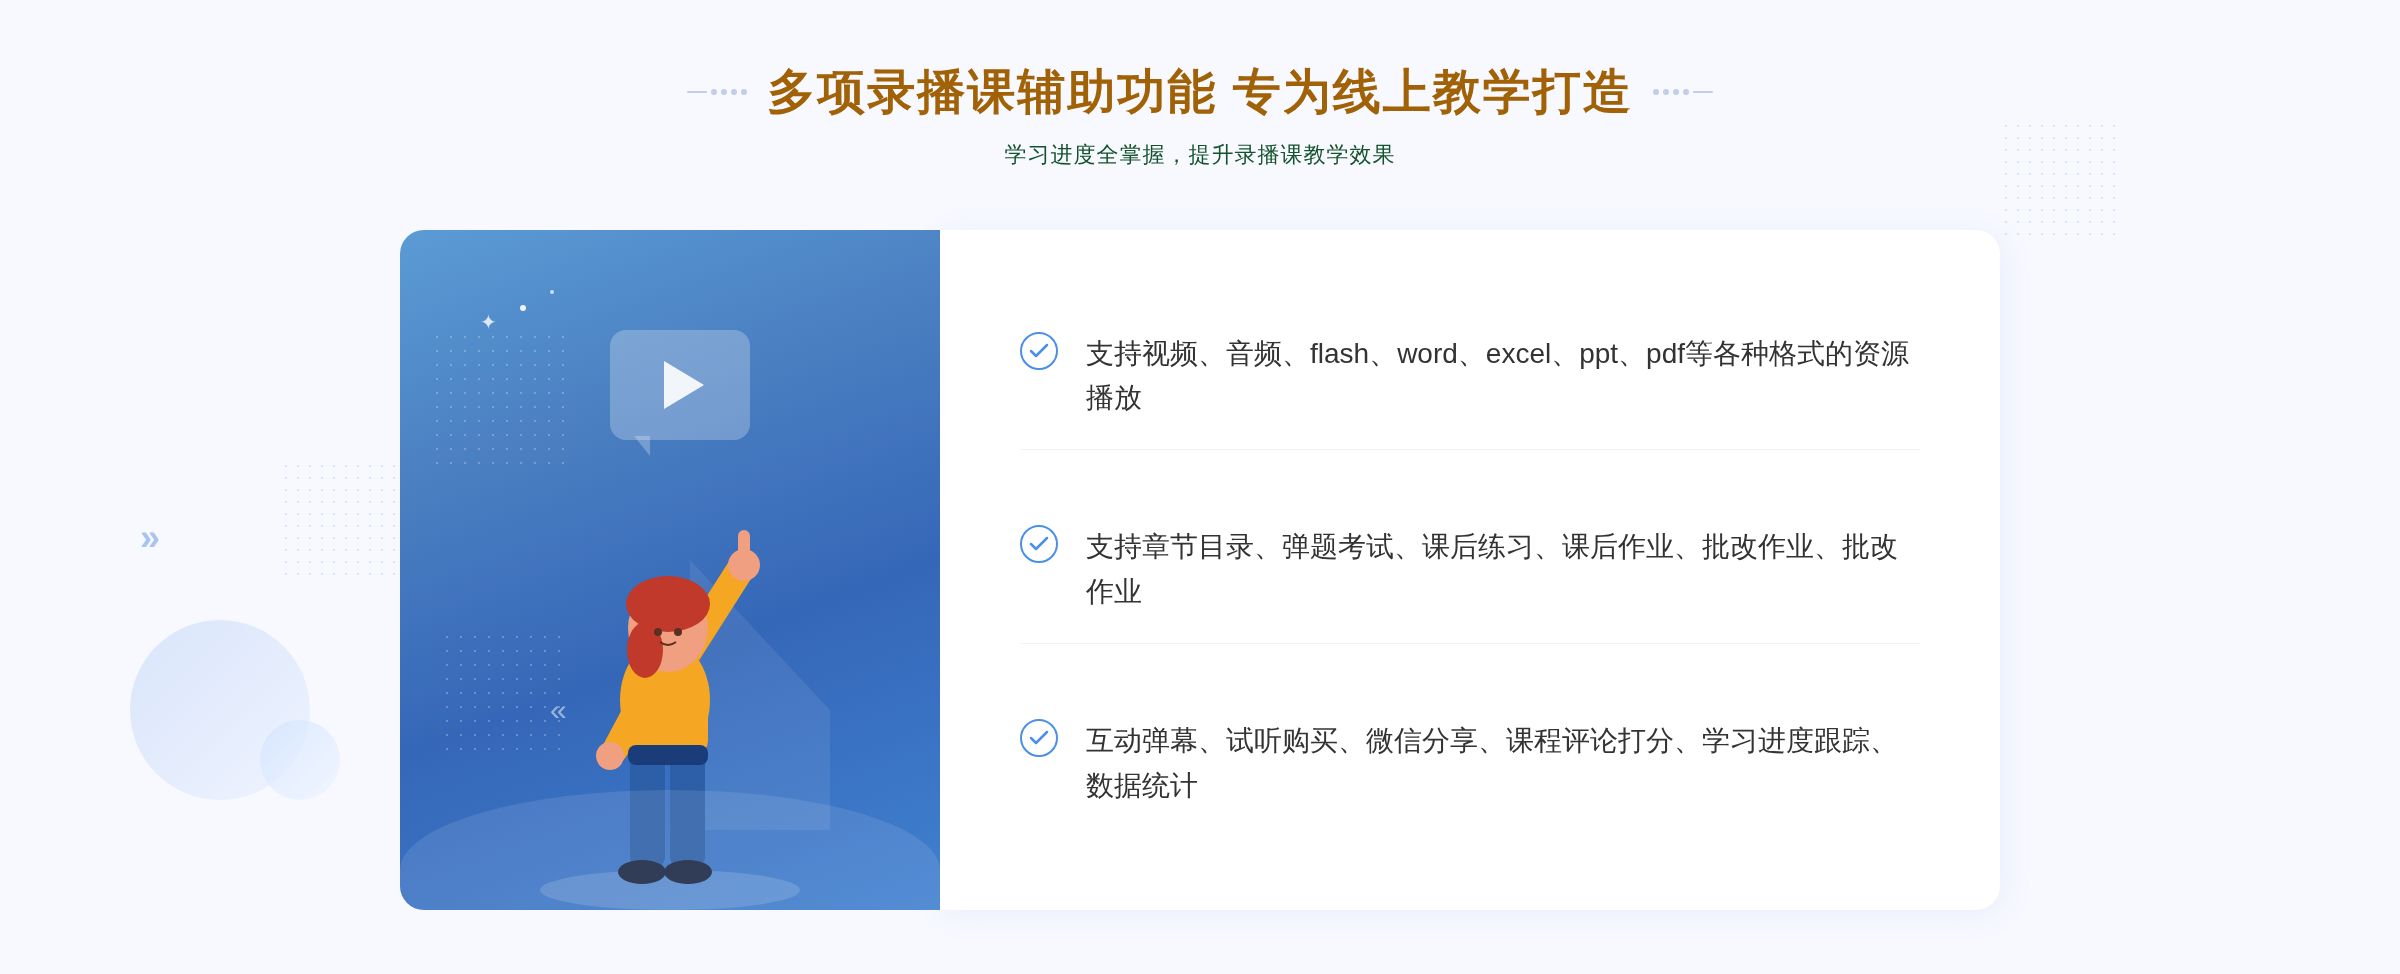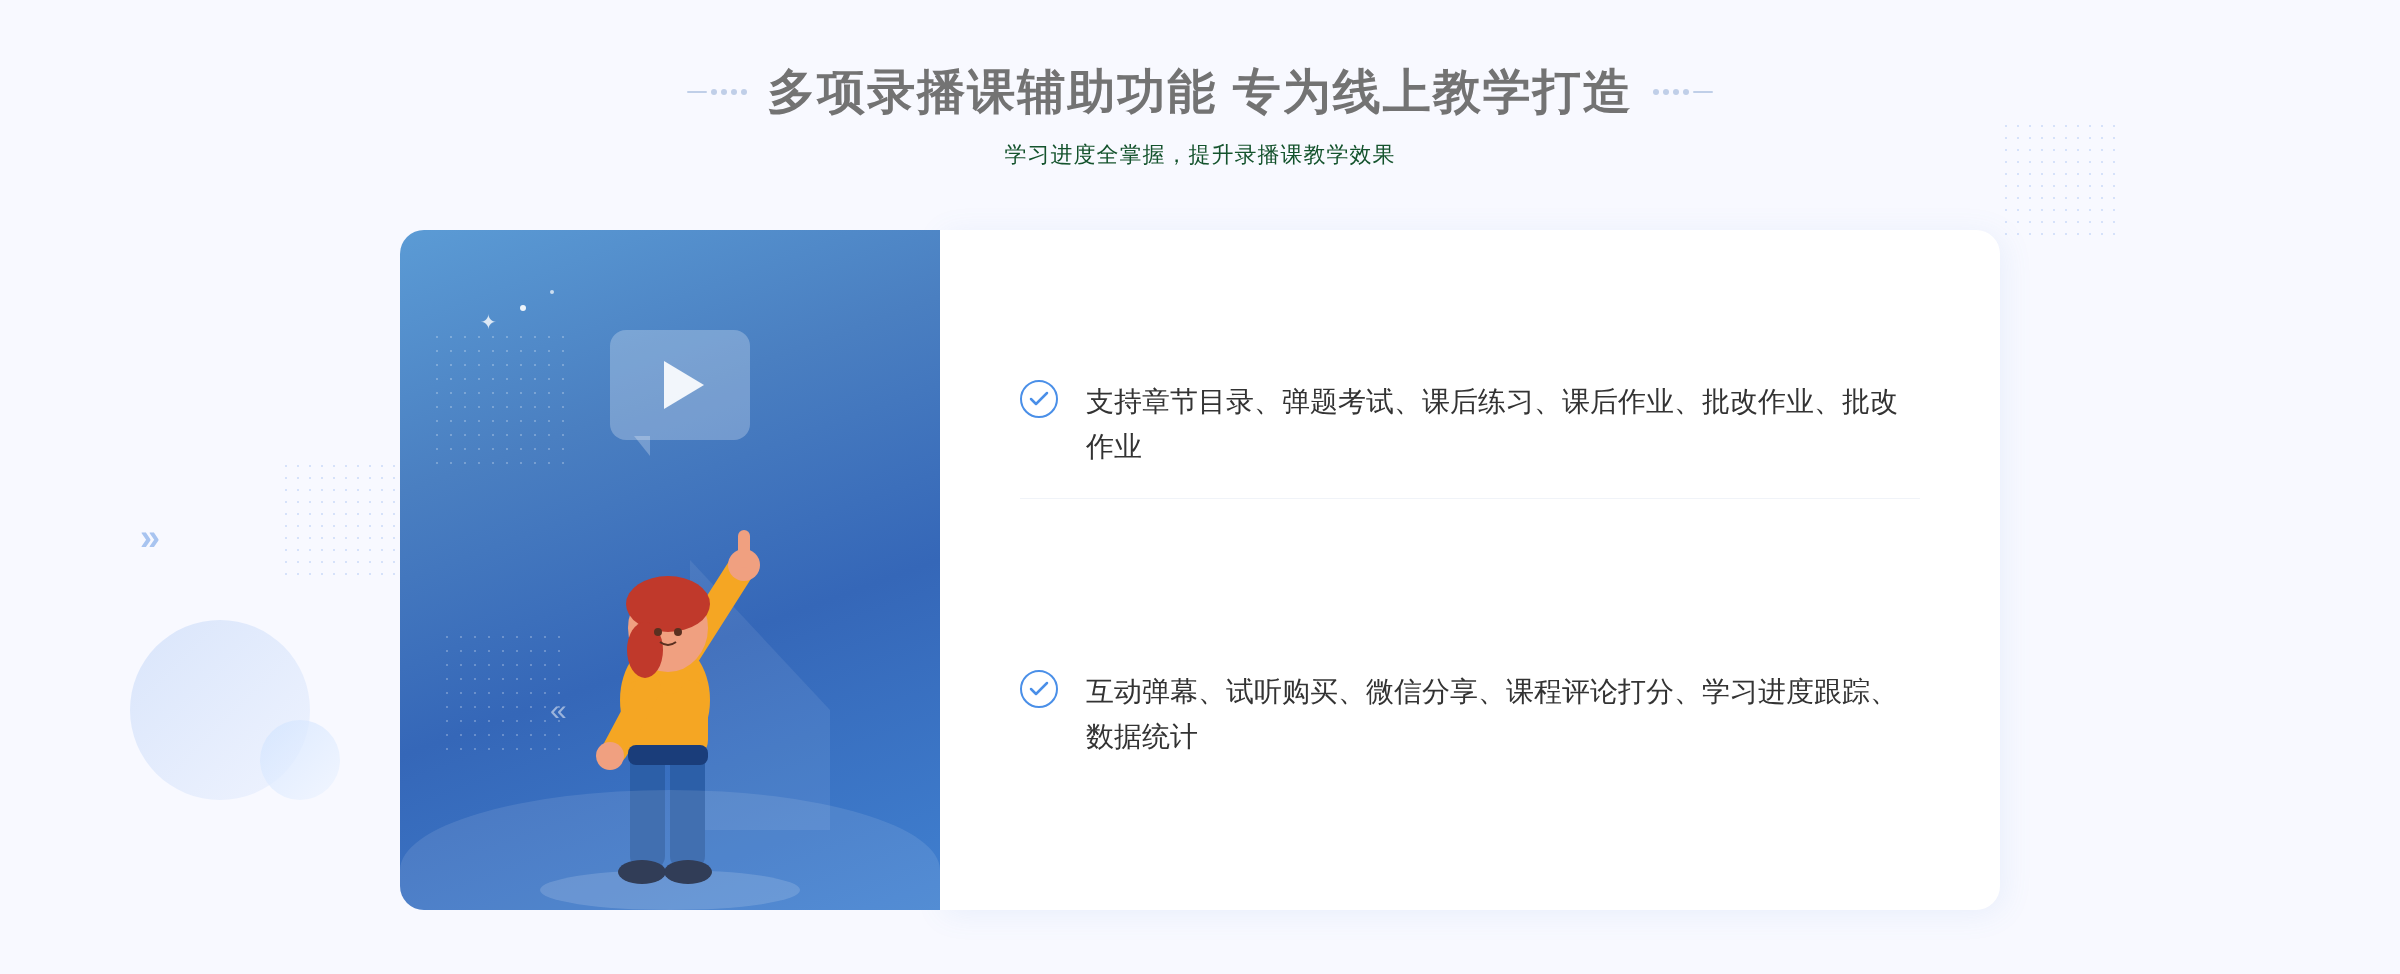--- a/index.html
+++ b/index.html
@@ -114,21 +114,21 @@
     .title-decoration .line {
       width: 20px;
       height: 2px;
       background: #c0cfe8;
       border-radius: 1px;
     }
 
     .main-title {
       font-size: 48px;
       font-weight: 600;
-      color: #737373;
+      color: #a16207;
       letter-spacing: 2px;
     }
 
     .subtitle {
       font-size: 22px;
       color: #14532d;
       letter-spacing: 1px;
       font-weight: 400;
     }
 
@@ -394,20 +394,28 @@
 
         <text x="40" y="310" font-size="30" fill="rgba(255,255,255,0.5)" font-family="Arial">«</text>
       </svg>
 
       <div class="ground-arc"></div>
 
     </div>
 
     <div class="features-panel">
 
+      <div class="feature-item">
+        <div class="check-circle">
+          <svg width="20" height="16" viewBox="0 0 20 16" fill="none">
+            <path d="M2 8 L7 13 L18 2" stroke="#4a8fe8" stroke-width="2.5" stroke-linecap="round" stroke-linejoin="round"></path>
+          </svg>
+        </div>
+        <span class="feature-text">支持视频、音频、flash、word、excel、ppt、pdf等各种格式的资源播放</span>
+      </div>
 
       <div class="feature-item">
         <div class="check-circle">
           <svg width="20" height="16" viewBox="0 0 20 16" fill="none">
             <path d="M2 8 L7 13 L18 2" stroke="#4a8fe8" stroke-width="2.5" stroke-linecap="round" stroke-linejoin="round"></path>
           </svg>
         </div>
         <span class="feature-text">支持章节目录、弹题考试、课后练习、课后作业、批改作业、批改作业</span>
       </div>
 

